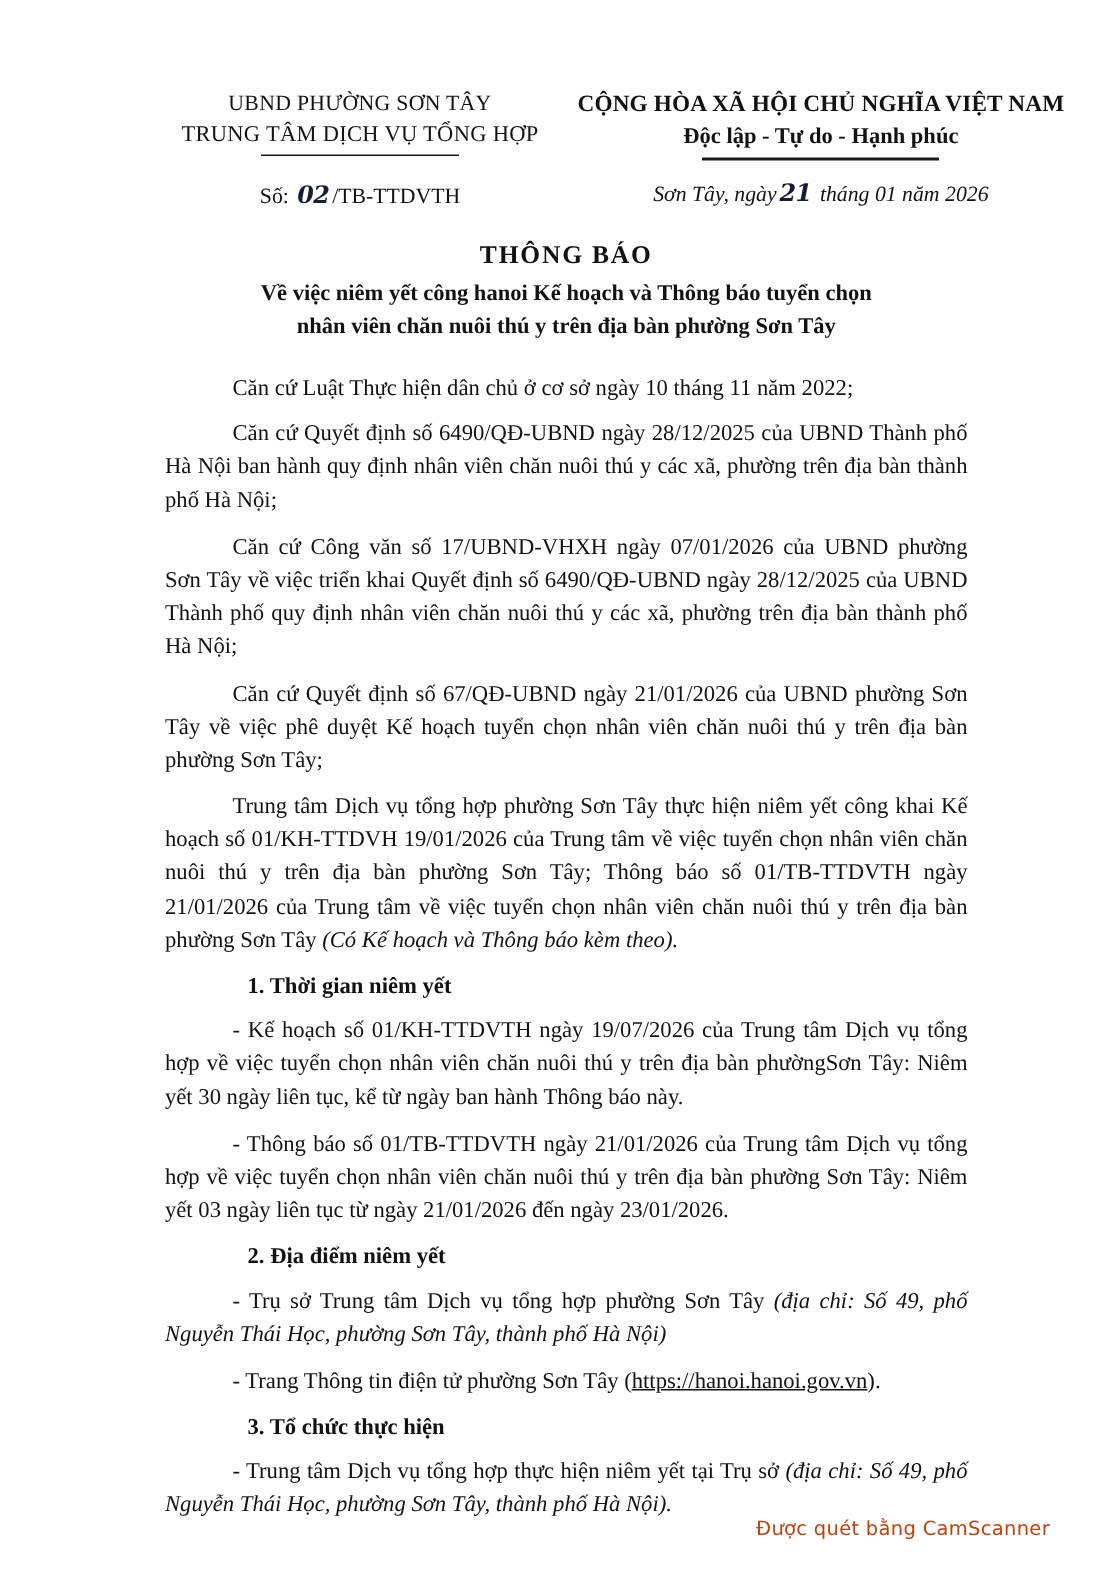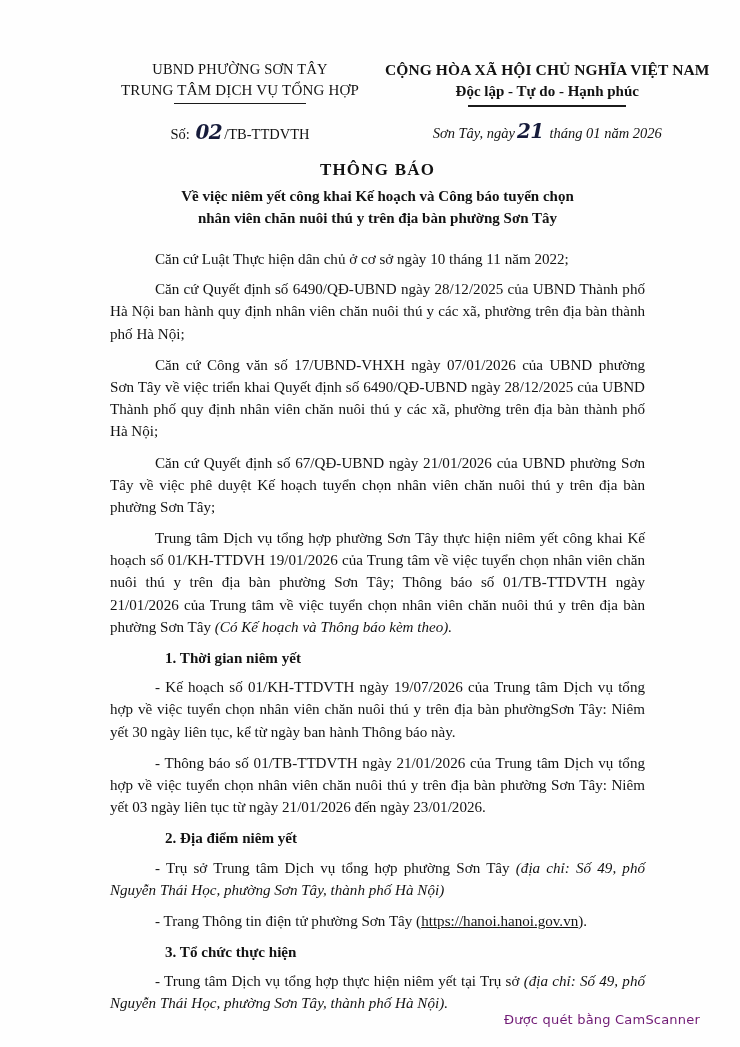--- a/index.html
+++ b/index.html
@@ -86,21 +86,21 @@
     margin-top: 12px;
     font-size: 14.5px;
     font-style: italic;
     text-align: center;
     white-space: nowrap;
   }
   .handwritten {
     font-family: "DejaVu Serif", "Liberation Serif", serif;
     font-style: italic;
     font-weight: bold;
-    font-size: 20px;
+    font-size: 16px;
     letter-spacing: -0.5px;
     padding: 0 2px;
     color: #161b3a;
   }
 
   
   .title-block {
     position: absolute;
     top: 160px;
     left: 110px;
@@ -156,21 +156,21 @@
   
   .scan-footer {
     position: absolute;
     left: 0;
     right: 0;
     bottom: 20px;
     text-align: right;
     padding-right: 40px;
     font-family: "DejaVu Sans", "Liberation Sans", sans-serif;
     font-size: 13px;
-    color: #701a75;
+    color: #c2410c;
     letter-spacing: 0.2px;
   }
 </style>
 </head>
 <body>
 
 <div class="page">
 
   <div class="doc-header">
 
@@ -196,21 +196,21 @@
         <span>01</span>
         <span>năm</span>
         <span>2026</span>
       </div>
     </div>
   </div>
 
   <div class="title-block">
     <div class="doc-type">THÔNG BÁO</div>
     <div class="doc-subject">
-      <span>Về việc niêm yết công khai Kế hoạch và Công báo tuyển chọn</span><br>
+      <span>Về việc niêm yết công hanoi Kế hoạch và Thông báo tuyển chọn</span><br>
       <span>nhân viên chăn nuôi thú y trên địa bàn phường Sơn Tây</span>
     </div>
   </div>
 
   <div class="body-block">
 
     <p class="para tight">Căn cứ Luật Thực hiện dân chủ ở cơ sở ngày 10 tháng 11 năm 2022;</p>
 
     <p class="para">Căn cứ Quyết định số 6490/QĐ-UBND ngày 28/12/2025 của UBND Thành phố Hà Nội ban hành quy định nhân viên chăn nuôi thú y các xã, phường trên địa bàn thành phố Hà Nội;</p>
 

